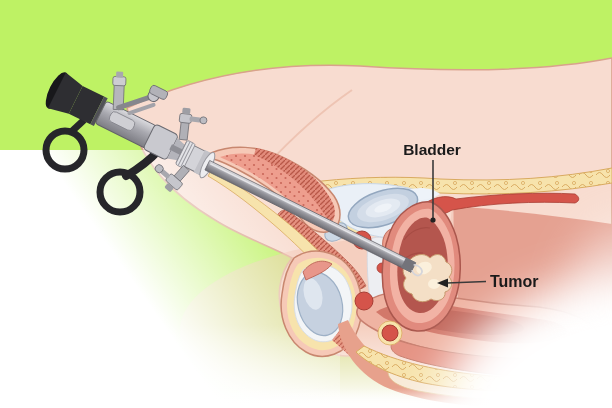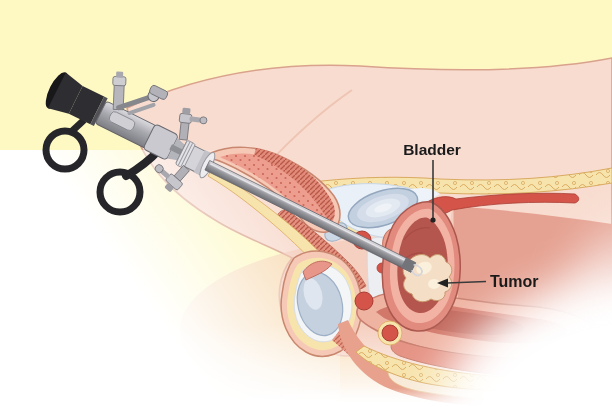--- a/index.html
+++ b/index.html
@@ -1,16 +1,16 @@
 <!DOCTYPE html>
 <html><head>
 <meta charset="utf-8">
 <style>
   html,body{margin:0;padding:0;background:#fff;}
-  .stage{position:relative;width:612px;height:408px;background:#fef9c3;overflow:hidden;
+  .stage{position:relative;width:612px;height:408px;background:#bef264;overflow:hidden;
          font-family:"Liberation Sans",sans-serif;}
   .stage svg{position:absolute;left:0;top:0;}
   text.lbl{font:700 15.5px "Liberation Sans",sans-serif;}
   text.lbl2{font:700 16px "Liberation Sans",sans-serif;}
 </style>
 </head>
 <body>
 
 <div class="stage">
 <svg width="612" height="408" viewBox="0 0 612 408">

